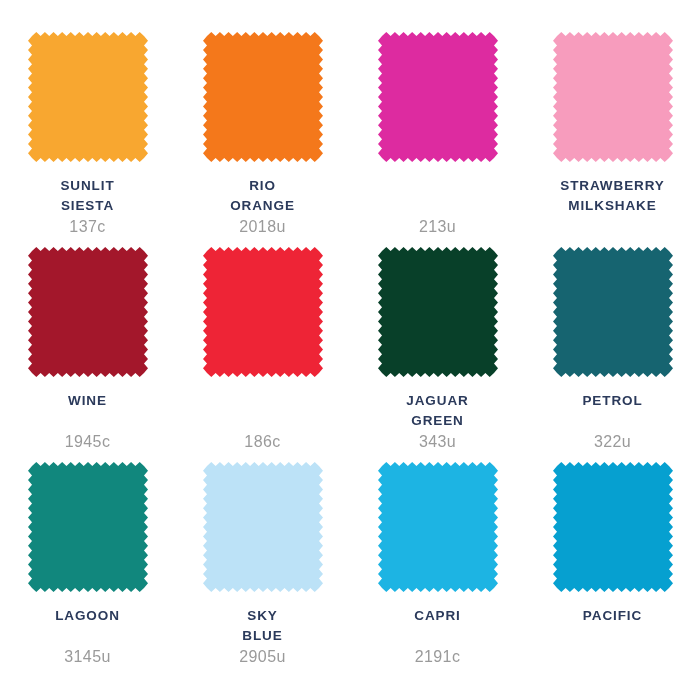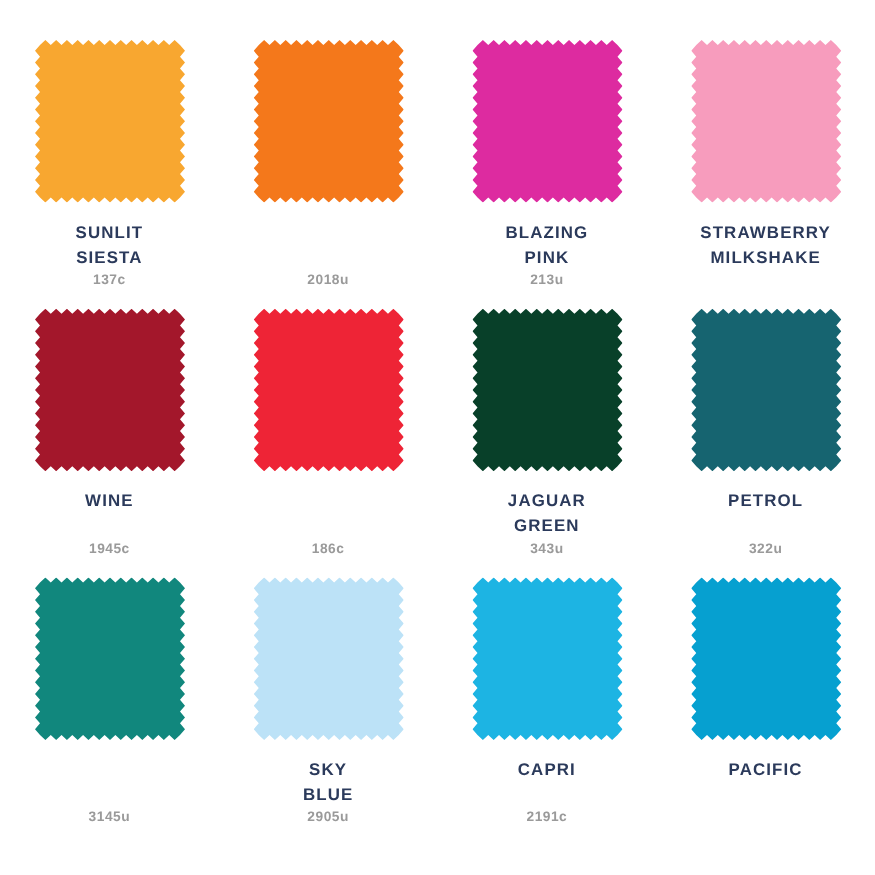--- a/index.html
+++ b/index.html
@@ -47,22 +47,22 @@
     color: #2b3a5b;
     text-align: center;
     line-height: 1.45;
     text-transform: uppercase;
     width: 160px;
     white-space: pre-line;
   }
   .swatch-code {
     position: absolute;
     top: 186px;
-    font-size: 11px;
-    font-weight: bold;
+    font-size: 16px;
+    font-weight: normal;
     letter-spacing: 0.4px;
     color: #9a9a9a;
     text-align: center;
     width: 160px;
   }
 </style>
 </head>
 <body style="background: rgb(255, 255, 255);">
 
 <div id="palette-grid">
@@ -75,30 +75,30 @@
       <div class="swatch-name">SUNLIT
 SIESTA</div>
       <div class="swatch-code">137c</div>
     </div>
     <div class="swatch-cell">
       <div class="swatch-chip">
         <svg viewBox="0 0 120 130" xmlns="http://www.w3.org/2000/svg">
           <path d="M 4 4 L 8.307692307692307 0 L 12.615384615384615 4 L 16.923076923076923 0 L 21.23076923076923 4 L 25.53846153846154 0 L 29.846153846153847 4 L 34.15384615384615 0 L 38.46153846153846 4 L 42.76923076923077 0 L 47.07692307692308 4 L 51.38461538461539 0 L 55.69230769230769 4 L 60 0 L 64.3076923076923 4 L 68.61538461538461 0 L 72.92307692307692 4 L 77.23076923076923 0 L 81.53846153846153 4 L 85.84615384615384 0 L 90.15384615384616 4 L 94.46153846153847 0 L 98.76923076923077 4 L 103.07692307692308 0 L 107.38461538461539 4 L 111.6923076923077 0 L 116 4 L 120 8.692307692307693 L 116 13.384615384615385 L 120 18.076923076923077 L 116 22.76923076923077 L 120 27.46153846153846 L 116 32.15384615384615 L 120 36.84615384615385 L 116 41.53846153846154 L 120 46.23076923076923 L 116 50.92307692307692 L 120 55.61538461538461 L 116 60.30769230769231 L 120 65 L 116 69.6923076923077 L 120 74.38461538461539 L 116 79.07692307692308 L 120 83.76923076923077 L 116 88.46153846153847 L 120 93.15384615384616 L 116 97.84615384615384 L 120 102.53846153846153 L 116 107.23076923076923 L 120 111.92307692307692 L 116 116.61538461538461 L 120 121.3076923076923 L 116 126 L 111.6923076923077 130 L 107.38461538461539 126 L 103.07692307692308 130 L 98.76923076923077 126 L 94.46153846153845 130 L 90.15384615384616 126 L 85.84615384615384 130 L 81.53846153846155 126 L 77.23076923076923 130 L 72.92307692307692 126 L 68.61538461538461 130 L 64.3076923076923 126 L 60 130 L 55.69230769230769 126 L 51.38461538461539 130 L 47.07692307692308 126 L 42.769230769230774 130 L 38.46153846153847 126 L 34.15384615384616 130 L 29.84615384615384 126 L 25.538461538461533 130 L 21.230769230769226 126 L 16.92307692307692 130 L 12.615384615384613 126 L 8.307692307692307 130 L 4 126 L 0 121.3076923076923 L 4 116.61538461538461 L 0 111.92307692307692 L 4 107.23076923076923 L 0 102.53846153846155 L 4 97.84615384615384 L 0 93.15384615384616 L 4 88.46153846153845 L 0 83.76923076923077 L 4 79.07692307692308 L 0 74.38461538461539 L 4 69.6923076923077 L 0 65 L 4 60.30769230769231 L 0 55.61538461538461 L 4 50.92307692307692 L 0 46.230769230769226 L 4 41.53846153846153 L 0 36.84615384615384 L 4 32.15384615384616 L 0 27.461538461538467 L 4 22.769230769230774 L 0 18.07692307692308 L 4 13.384615384615387 L 0 8.692307692307693 L 4 4 Z" fill="#F4781B"></path>
         </svg>
       </div>
+      <div class="swatch-name">RIO
+ORANGE</div>
       <div class="swatch-code">2018u</div>
     </div>
     <div class="swatch-cell">
       <div class="swatch-chip">
         <svg viewBox="0 0 120 130" xmlns="http://www.w3.org/2000/svg">
           <path d="M 4 4 L 8.307692307692307 0 L 12.615384615384615 4 L 16.923076923076923 0 L 21.23076923076923 4 L 25.53846153846154 0 L 29.846153846153847 4 L 34.15384615384615 0 L 38.46153846153846 4 L 42.76923076923077 0 L 47.07692307692308 4 L 51.38461538461539 0 L 55.69230769230769 4 L 60 0 L 64.3076923076923 4 L 68.61538461538461 0 L 72.92307692307692 4 L 77.23076923076923 0 L 81.53846153846153 4 L 85.84615384615384 0 L 90.15384615384616 4 L 94.46153846153847 0 L 98.76923076923077 4 L 103.07692307692308 0 L 107.38461538461539 4 L 111.6923076923077 0 L 116 4 L 120 8.692307692307693 L 116 13.384615384615385 L 120 18.076923076923077 L 116 22.76923076923077 L 120 27.46153846153846 L 116 32.15384615384615 L 120 36.84615384615385 L 116 41.53846153846154 L 120 46.23076923076923 L 116 50.92307692307692 L 120 55.61538461538461 L 116 60.30769230769231 L 120 65 L 116 69.6923076923077 L 120 74.38461538461539 L 116 79.07692307692308 L 120 83.76923076923077 L 116 88.46153846153847 L 120 93.15384615384616 L 116 97.84615384615384 L 120 102.53846153846153 L 116 107.23076923076923 L 120 111.92307692307692 L 116 116.61538461538461 L 120 121.3076923076923 L 116 126 L 111.6923076923077 130 L 107.38461538461539 126 L 103.07692307692308 130 L 98.76923076923077 126 L 94.46153846153845 130 L 90.15384615384616 126 L 85.84615384615384 130 L 81.53846153846155 126 L 77.23076923076923 130 L 72.92307692307692 126 L 68.61538461538461 130 L 64.3076923076923 126 L 60 130 L 55.69230769230769 126 L 51.38461538461539 130 L 47.07692307692308 126 L 42.769230769230774 130 L 38.46153846153847 126 L 34.15384615384616 130 L 29.84615384615384 126 L 25.538461538461533 130 L 21.230769230769226 126 L 16.92307692307692 130 L 12.615384615384613 126 L 8.307692307692307 130 L 4 126 L 0 121.3076923076923 L 4 116.61538461538461 L 0 111.92307692307692 L 4 107.23076923076923 L 0 102.53846153846155 L 4 97.84615384615384 L 0 93.15384615384616 L 4 88.46153846153845 L 0 83.76923076923077 L 4 79.07692307692308 L 0 74.38461538461539 L 4 69.6923076923077 L 0 65 L 4 60.30769230769231 L 0 55.61538461538461 L 4 50.92307692307692 L 0 46.230769230769226 L 4 41.53846153846153 L 0 36.84615384615384 L 4 32.15384615384616 L 0 27.461538461538467 L 4 22.769230769230774 L 0 18.07692307692308 L 4 13.384615384615387 L 0 8.692307692307693 L 4 4 Z" fill="#DD2BA0"></path>
         </svg>
       </div>
-      <div class="swatch-name">BLAZING
-PINK</div>
       <div class="swatch-code">213u</div>
     </div>
     <div class="swatch-cell">
       <div class="swatch-chip">
         <svg viewBox="0 0 120 130" xmlns="http://www.w3.org/2000/svg">
           <path d="M 4 4 L 8.307692307692307 0 L 12.615384615384615 4 L 16.923076923076923 0 L 21.23076923076923 4 L 25.53846153846154 0 L 29.846153846153847 4 L 34.15384615384615 0 L 38.46153846153846 4 L 42.76923076923077 0 L 47.07692307692308 4 L 51.38461538461539 0 L 55.69230769230769 4 L 60 0 L 64.3076923076923 4 L 68.61538461538461 0 L 72.92307692307692 4 L 77.23076923076923 0 L 81.53846153846153 4 L 85.84615384615384 0 L 90.15384615384616 4 L 94.46153846153847 0 L 98.76923076923077 4 L 103.07692307692308 0 L 107.38461538461539 4 L 111.6923076923077 0 L 116 4 L 120 8.692307692307693 L 116 13.384615384615385 L 120 18.076923076923077 L 116 22.76923076923077 L 120 27.46153846153846 L 116 32.15384615384615 L 120 36.84615384615385 L 116 41.53846153846154 L 120 46.23076923076923 L 116 50.92307692307692 L 120 55.61538461538461 L 116 60.30769230769231 L 120 65 L 116 69.6923076923077 L 120 74.38461538461539 L 116 79.07692307692308 L 120 83.76923076923077 L 116 88.46153846153847 L 120 93.15384615384616 L 116 97.84615384615384 L 120 102.53846153846153 L 116 107.23076923076923 L 120 111.92307692307692 L 116 116.61538461538461 L 120 121.3076923076923 L 116 126 L 111.6923076923077 130 L 107.38461538461539 126 L 103.07692307692308 130 L 98.76923076923077 126 L 94.46153846153845 130 L 90.15384615384616 126 L 85.84615384615384 130 L 81.53846153846155 126 L 77.23076923076923 130 L 72.92307692307692 126 L 68.61538461538461 130 L 64.3076923076923 126 L 60 130 L 55.69230769230769 126 L 51.38461538461539 130 L 47.07692307692308 126 L 42.769230769230774 130 L 38.46153846153847 126 L 34.15384615384616 130 L 29.84615384615384 126 L 25.538461538461533 130 L 21.230769230769226 126 L 16.92307692307692 130 L 12.615384615384613 126 L 8.307692307692307 130 L 4 126 L 0 121.3076923076923 L 4 116.61538461538461 L 0 111.92307692307692 L 4 107.23076923076923 L 0 102.53846153846155 L 4 97.84615384615384 L 0 93.15384615384616 L 4 88.46153846153845 L 0 83.76923076923077 L 4 79.07692307692308 L 0 74.38461538461539 L 4 69.6923076923077 L 0 65 L 4 60.30769230769231 L 0 55.61538461538461 L 4 50.92307692307692 L 0 46.230769230769226 L 4 41.53846153846153 L 0 36.84615384615384 L 4 32.15384615384616 L 0 27.461538461538467 L 4 22.769230769230774 L 0 18.07692307692308 L 4 13.384615384615387 L 0 8.692307692307693 L 4 4 Z" fill="#F79CBD"></path>
         </svg>
       </div>
       <div class="swatch-name">STRAWBERRY
 MILKSHAKE</div>
@@ -138,20 +138,21 @@
       </div>
       <div class="swatch-name">PETROL</div>
       <div class="swatch-code">322u</div>
     </div>
     <div class="swatch-cell">
       <div class="swatch-chip">
         <svg viewBox="0 0 120 130" xmlns="http://www.w3.org/2000/svg">
           <path d="M 4 4 L 8.307692307692307 0 L 12.615384615384615 4 L 16.923076923076923 0 L 21.23076923076923 4 L 25.53846153846154 0 L 29.846153846153847 4 L 34.15384615384615 0 L 38.46153846153846 4 L 42.76923076923077 0 L 47.07692307692308 4 L 51.38461538461539 0 L 55.69230769230769 4 L 60 0 L 64.3076923076923 4 L 68.61538461538461 0 L 72.92307692307692 4 L 77.23076923076923 0 L 81.53846153846153 4 L 85.84615384615384 0 L 90.15384615384616 4 L 94.46153846153847 0 L 98.76923076923077 4 L 103.07692307692308 0 L 107.38461538461539 4 L 111.6923076923077 0 L 116 4 L 120 8.692307692307693 L 116 13.384615384615385 L 120 18.076923076923077 L 116 22.76923076923077 L 120 27.46153846153846 L 116 32.15384615384615 L 120 36.84615384615385 L 116 41.53846153846154 L 120 46.23076923076923 L 116 50.92307692307692 L 120 55.61538461538461 L 116 60.30769230769231 L 120 65 L 116 69.6923076923077 L 120 74.38461538461539 L 116 79.07692307692308 L 120 83.76923076923077 L 116 88.46153846153847 L 120 93.15384615384616 L 116 97.84615384615384 L 120 102.53846153846153 L 116 107.23076923076923 L 120 111.92307692307692 L 116 116.61538461538461 L 120 121.3076923076923 L 116 126 L 111.6923076923077 130 L 107.38461538461539 126 L 103.07692307692308 130 L 98.76923076923077 126 L 94.46153846153845 130 L 90.15384615384616 126 L 85.84615384615384 130 L 81.53846153846155 126 L 77.23076923076923 130 L 72.92307692307692 126 L 68.61538461538461 130 L 64.3076923076923 126 L 60 130 L 55.69230769230769 126 L 51.38461538461539 130 L 47.07692307692308 126 L 42.769230769230774 130 L 38.46153846153847 126 L 34.15384615384616 130 L 29.84615384615384 126 L 25.538461538461533 130 L 21.230769230769226 126 L 16.92307692307692 130 L 12.615384615384613 126 L 8.307692307692307 130 L 4 126 L 0 121.3076923076923 L 4 116.61538461538461 L 0 111.92307692307692 L 4 107.23076923076923 L 0 102.53846153846155 L 4 97.84615384615384 L 0 93.15384615384616 L 4 88.46153846153845 L 0 83.76923076923077 L 4 79.07692307692308 L 0 74.38461538461539 L 4 69.6923076923077 L 0 65 L 4 60.30769230769231 L 0 55.61538461538461 L 4 50.92307692307692 L 0 46.230769230769226 L 4 41.53846153846153 L 0 36.84615384615384 L 4 32.15384615384616 L 0 27.461538461538467 L 4 22.769230769230774 L 0 18.07692307692308 L 4 13.384615384615387 L 0 8.692307692307693 L 4 4 Z" fill="#11877D"></path>
         </svg>
       </div>
+      <div class="swatch-name">LAGOON</div>
       <div class="swatch-code">3145u</div>
     </div>
     <div class="swatch-cell">
       <div class="swatch-chip">
         <svg viewBox="0 0 120 130" xmlns="http://www.w3.org/2000/svg">
           <path d="M 4 4 L 8.307692307692307 0 L 12.615384615384615 4 L 16.923076923076923 0 L 21.23076923076923 4 L 25.53846153846154 0 L 29.846153846153847 4 L 34.15384615384615 0 L 38.46153846153846 4 L 42.76923076923077 0 L 47.07692307692308 4 L 51.38461538461539 0 L 55.69230769230769 4 L 60 0 L 64.3076923076923 4 L 68.61538461538461 0 L 72.92307692307692 4 L 77.23076923076923 0 L 81.53846153846153 4 L 85.84615384615384 0 L 90.15384615384616 4 L 94.46153846153847 0 L 98.76923076923077 4 L 103.07692307692308 0 L 107.38461538461539 4 L 111.6923076923077 0 L 116 4 L 120 8.692307692307693 L 116 13.384615384615385 L 120 18.076923076923077 L 116 22.76923076923077 L 120 27.46153846153846 L 116 32.15384615384615 L 120 36.84615384615385 L 116 41.53846153846154 L 120 46.23076923076923 L 116 50.92307692307692 L 120 55.61538461538461 L 116 60.30769230769231 L 120 65 L 116 69.6923076923077 L 120 74.38461538461539 L 116 79.07692307692308 L 120 83.76923076923077 L 116 88.46153846153847 L 120 93.15384615384616 L 116 97.84615384615384 L 120 102.53846153846153 L 116 107.23076923076923 L 120 111.92307692307692 L 116 116.61538461538461 L 120 121.3076923076923 L 116 126 L 111.6923076923077 130 L 107.38461538461539 126 L 103.07692307692308 130 L 98.76923076923077 126 L 94.46153846153845 130 L 90.15384615384616 126 L 85.84615384615384 130 L 81.53846153846155 126 L 77.23076923076923 130 L 72.92307692307692 126 L 68.61538461538461 130 L 64.3076923076923 126 L 60 130 L 55.69230769230769 126 L 51.38461538461539 130 L 47.07692307692308 126 L 42.769230769230774 130 L 38.46153846153847 126 L 34.15384615384616 130 L 29.84615384615384 126 L 25.538461538461533 130 L 21.230769230769226 126 L 16.92307692307692 130 L 12.615384615384613 126 L 8.307692307692307 130 L 4 126 L 0 121.3076923076923 L 4 116.61538461538461 L 0 111.92307692307692 L 4 107.23076923076923 L 0 102.53846153846155 L 4 97.84615384615384 L 0 93.15384615384616 L 4 88.46153846153845 L 0 83.76923076923077 L 4 79.07692307692308 L 0 74.38461538461539 L 4 69.6923076923077 L 0 65 L 4 60.30769230769231 L 0 55.61538461538461 L 4 50.92307692307692 L 0 46.230769230769226 L 4 41.53846153846153 L 0 36.84615384615384 L 4 32.15384615384616 L 0 27.461538461538467 L 4 22.769230769230774 L 0 18.07692307692308 L 4 13.384615384615387 L 0 8.692307692307693 L 4 4 Z" fill="#BCE2F7"></path>
         </svg>
       </div>
       <div class="swatch-name">SKY
 BLUE</div>

